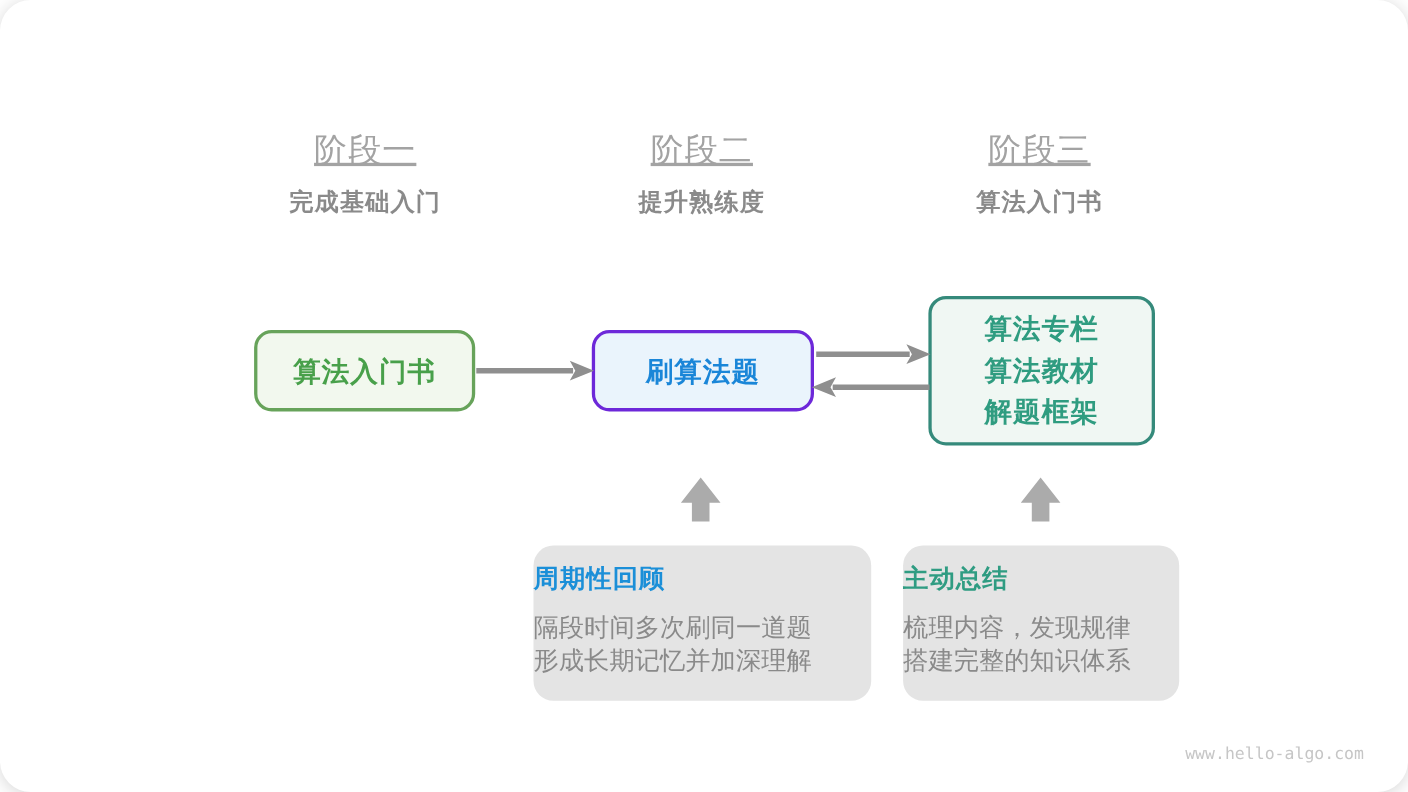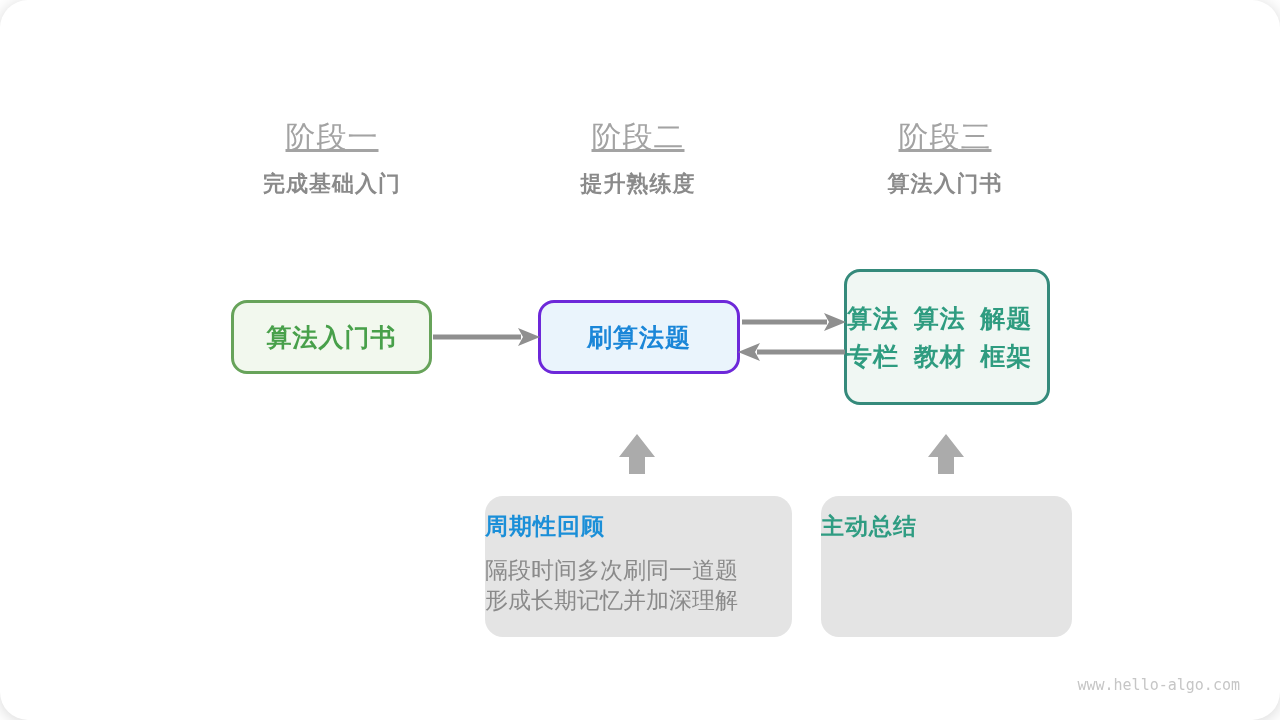--- a/index.html
+++ b/index.html
@@ -64,20 +64,21 @@
     left: 538px; top: 300px; width: 202px; height: 74px;
     border: 3px solid #6d28d9;
     background: #eaf4fc;
     color: #1a86d8;
   }
   .node-resources {
     left: 844px; top: 269px; width: 206px; height: 136px;
     border: 3px solid #358a7b;
     background: #f0f7f3;
     color: #2f9c80;
+    flex-direction: column;
   }
   .node-resources .res-line { line-height: 38px; }
 
   
   .note {
     position: absolute;
     top: 496px;
     height: 141px;
     background: #e4e4e4;
     border-radius: 18px;
@@ -171,17 +172,21 @@
 
   <div class="note note-review">
     <div class="note-title">周期性回顾</div>
     <div class="note-body">
       <div>隔段时间多次刷同一道题</div>
       <div>形成长期记忆并加深理解</div>
     </div>
   </div>
   <div class="note note-summary">
     <div class="note-title">主动总结</div>
+    <div class="note-body">
+      <div>梳理内容，发现规律</div>
+      <div>搭建完整的知识体系</div>
+    </div>
   </div>
 
   <div class="watermark">www.hello-algo.com</div>
 
 </div>
 
 </body></html>

